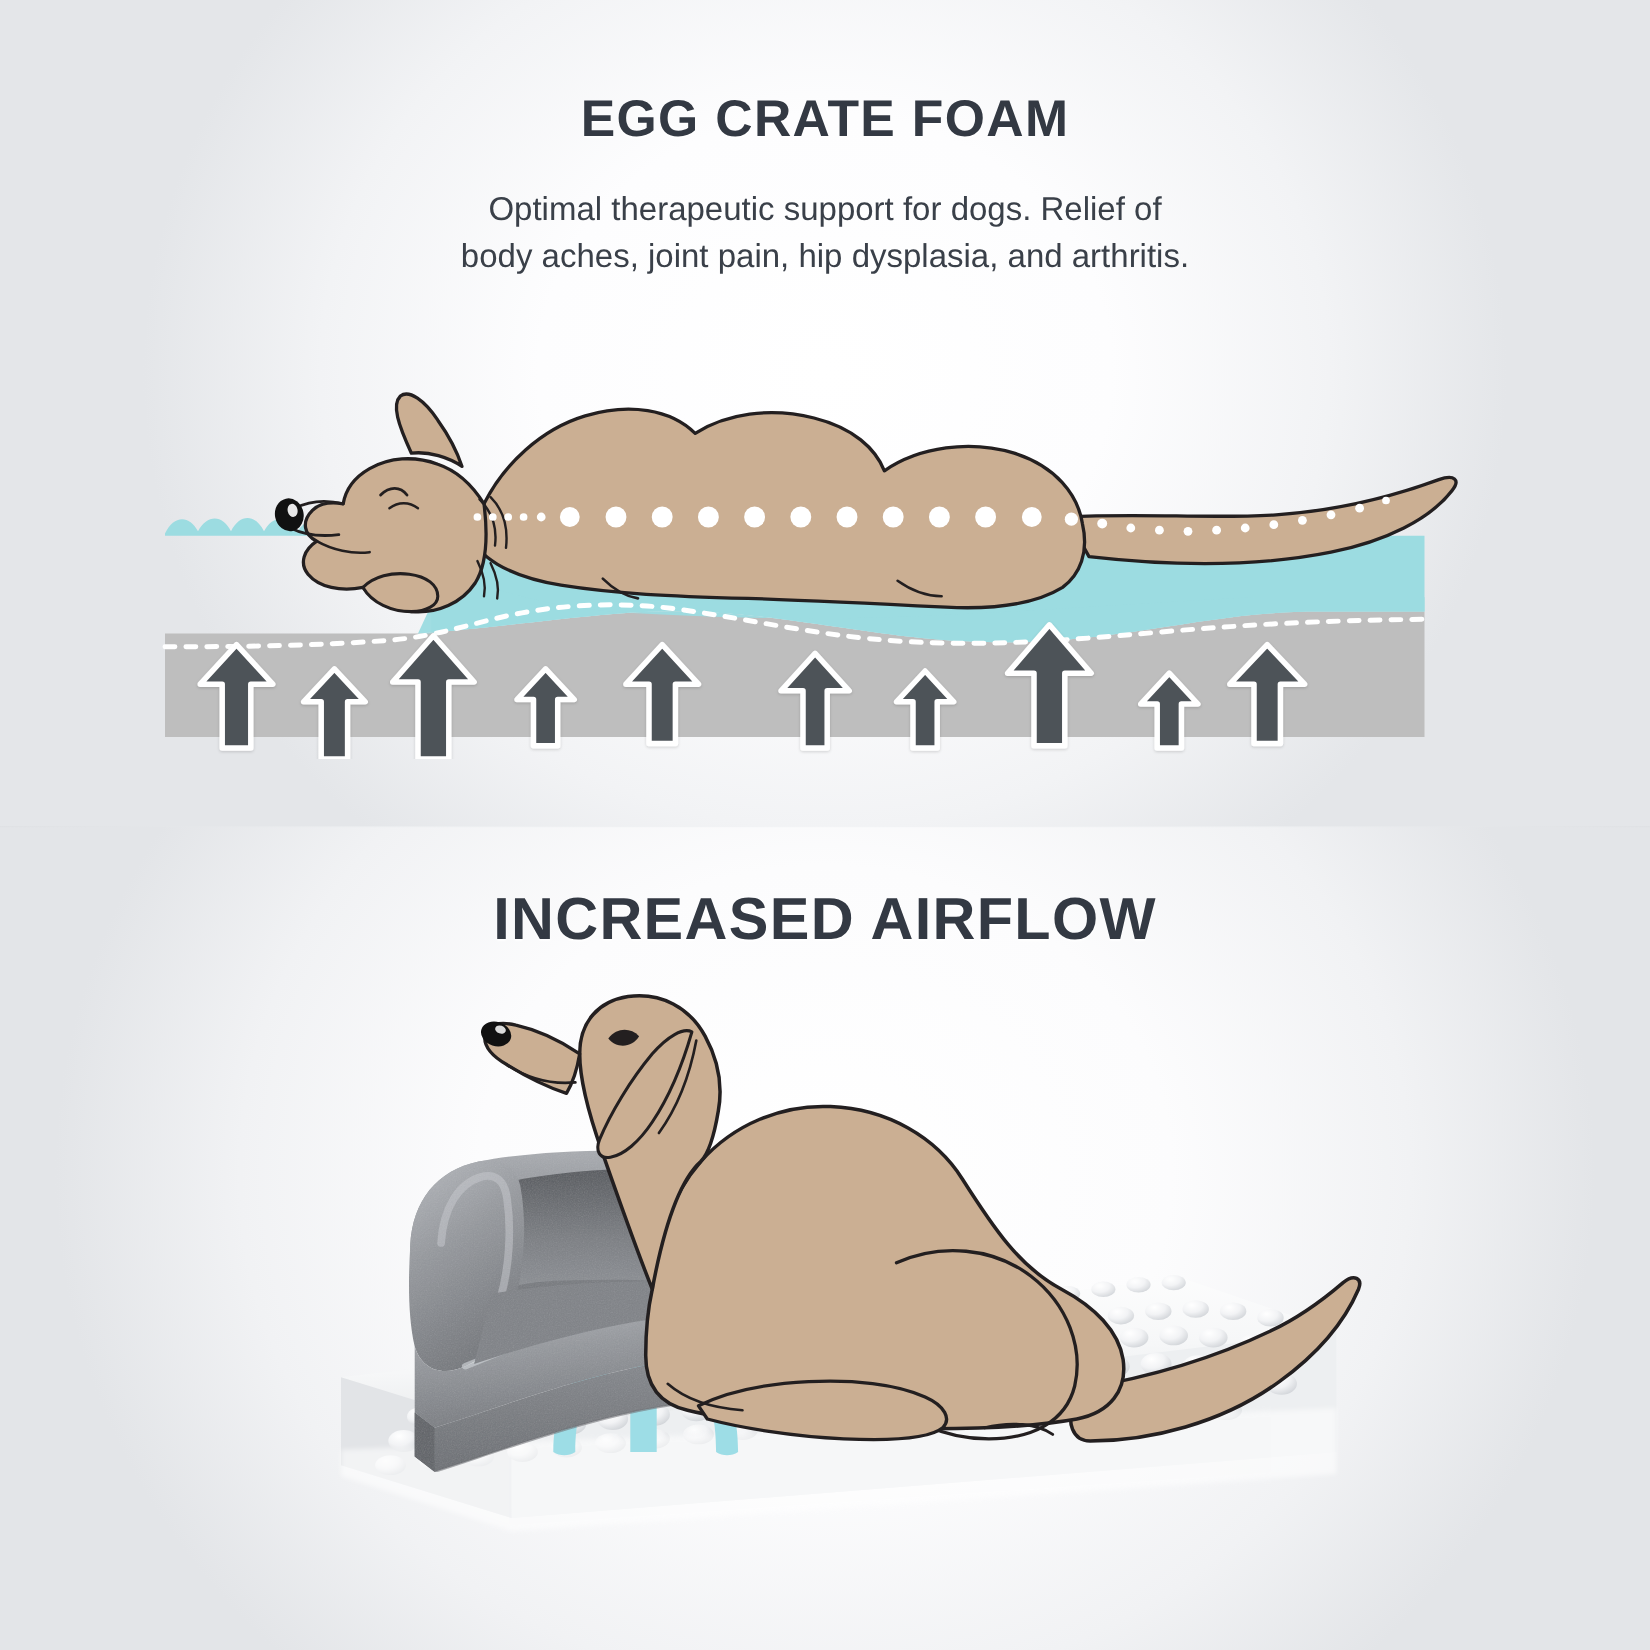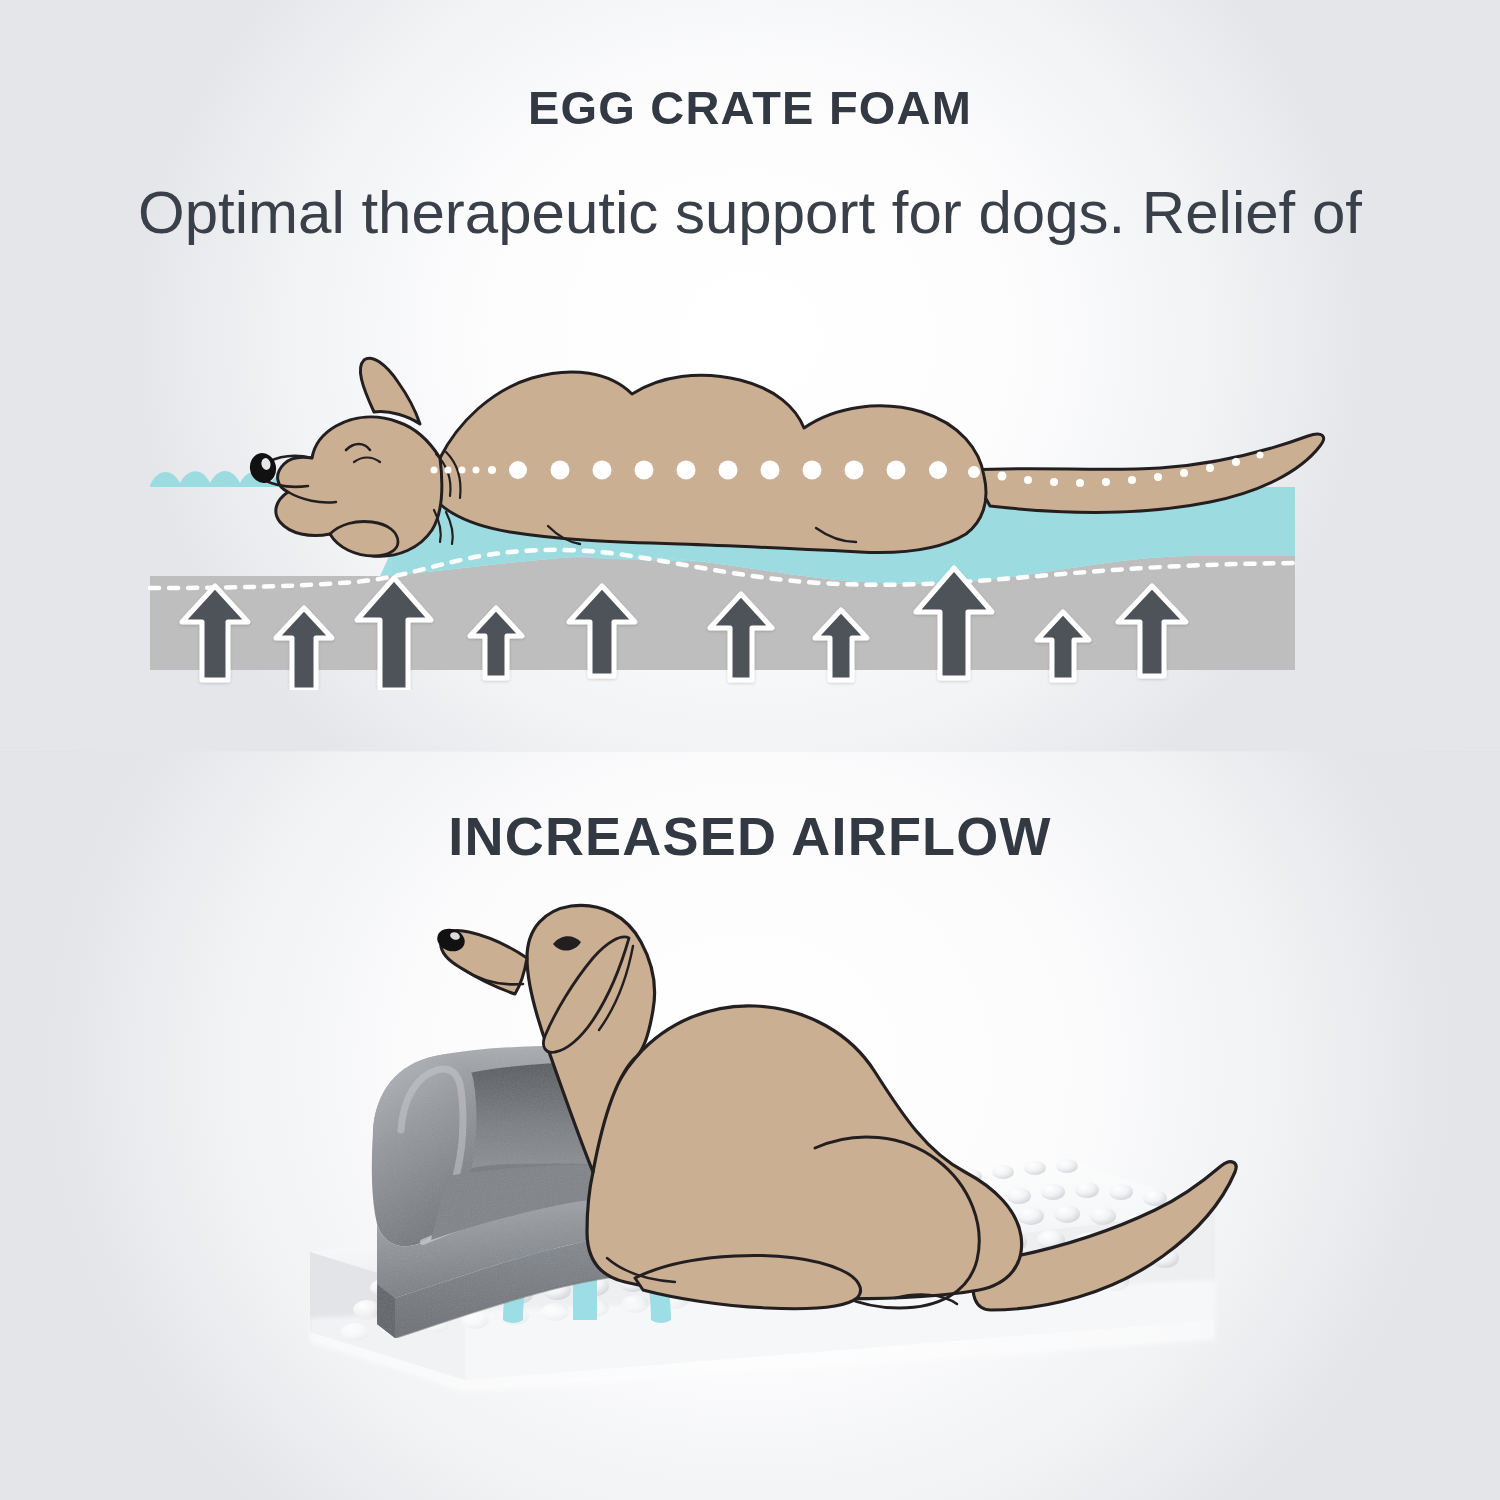--- a/index.html
+++ b/index.html
@@ -33,40 +33,41 @@
   .heading {
     position:absolute; left:0; width:1500px; text-align:center;
     color:#333943; font-weight:700; letter-spacing:1.2px;
     text-shadow:0 1px 2px rgba(255,255,255,0.9);
   }
   #title-egg { top:80px; font-size:47px; }
   #title-air { top:805px; font-size:54px; }
 
   #subtitle {
     position:absolute; left:50px; top:170px; width:1400px;
-    text-align:center; color:#3a4049; font-size:60px; line-height:1.42;
+    text-align:center; color:#3a4049; font-size:30px; line-height:1.42;
     font-weight:400;
   }
 
   
   .illu { position:absolute; display:block; }
   #illu-top { left:140px; top:350px; width:1230px; height:340px; }
   #illu-bottom { left:255px; top:880px; width:1010px; height:560px; }
 </style>
 </head>
 <body>
 
 <div id="page">
 
   <section class="panel" id="panel-top">
 
     <h1 class="heading" id="title-egg">EGG CRATE FOAM</h1>
 
     <div id="subtitle">
       <div>Optimal therapeutic support for dogs. Relief of</div>
+      <div>body aches, joint pain, hip dysplasia, and arthritis.</div>
     </div>
 
     <svg class="illu" id="illu-top" viewBox="0 0 1230 340">
       <defs>
         <clipPath id="clipLayers">
           <rect x="0" y="0" width="1230" height="340"></rect>
         </clipPath>
         <filter id="arrowShadow" x="-40%" y="-40%" width="180%" height="180%">
           <feDropShadow dx="0" dy="1" stdDeviation="1.4" flood-color="#000" flood-opacity="0.16"></feDropShadow>
         </filter>

